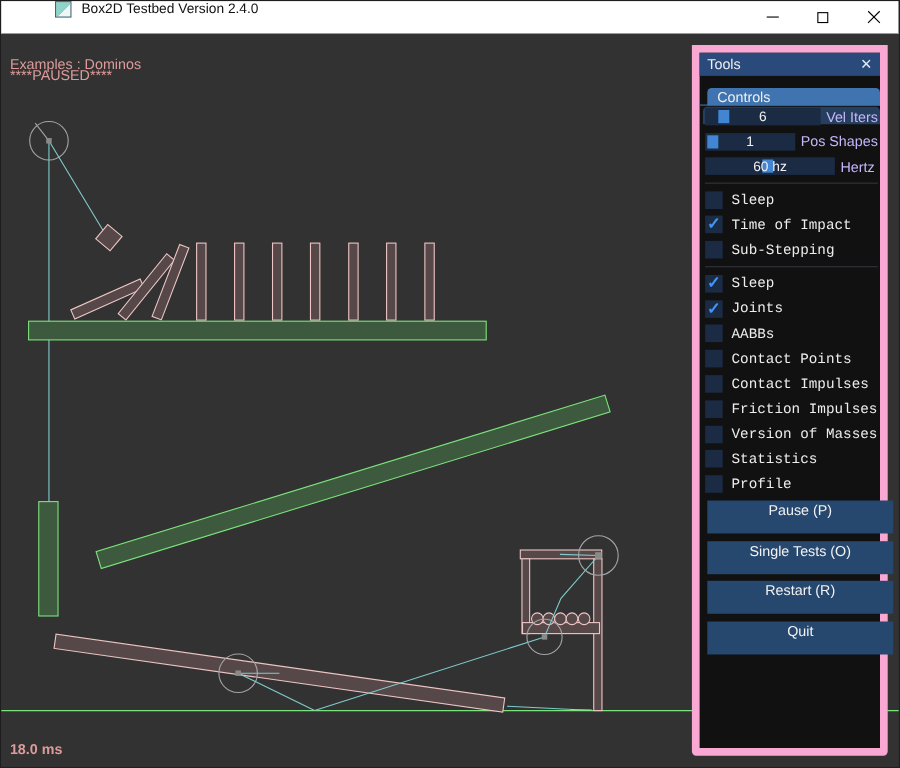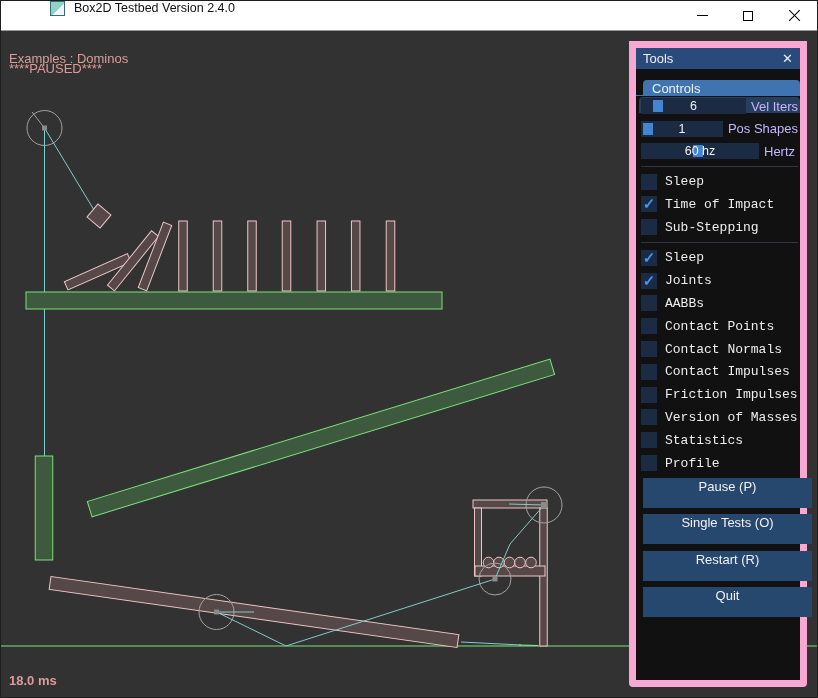--- a/index.html
+++ b/index.html
@@ -218,24 +218,20 @@
       <div class="crow">
         <span class="cbox"></span>
         <span class="clabel">AABBs</span>
       </div>
       <div class="crow">
         <span class="cbox"></span>
         <span class="clabel">Contact Points</span>
       </div>
       <div class="crow">
         <span class="cbox"></span>
-        <span class="clabel">Contact Normals</span>
-      </div>
-      <div class="crow">
-        <span class="cbox"></span>
         <span class="clabel">Contact Impulses</span>
       </div>
       <div class="crow">
         <span class="cbox"></span>
         <span class="clabel">Friction Impulses</span>
       </div>
       <div class="crow">
         <span class="cbox"></span>
         <span class="clabel">Version of Masses</span>
       </div>

